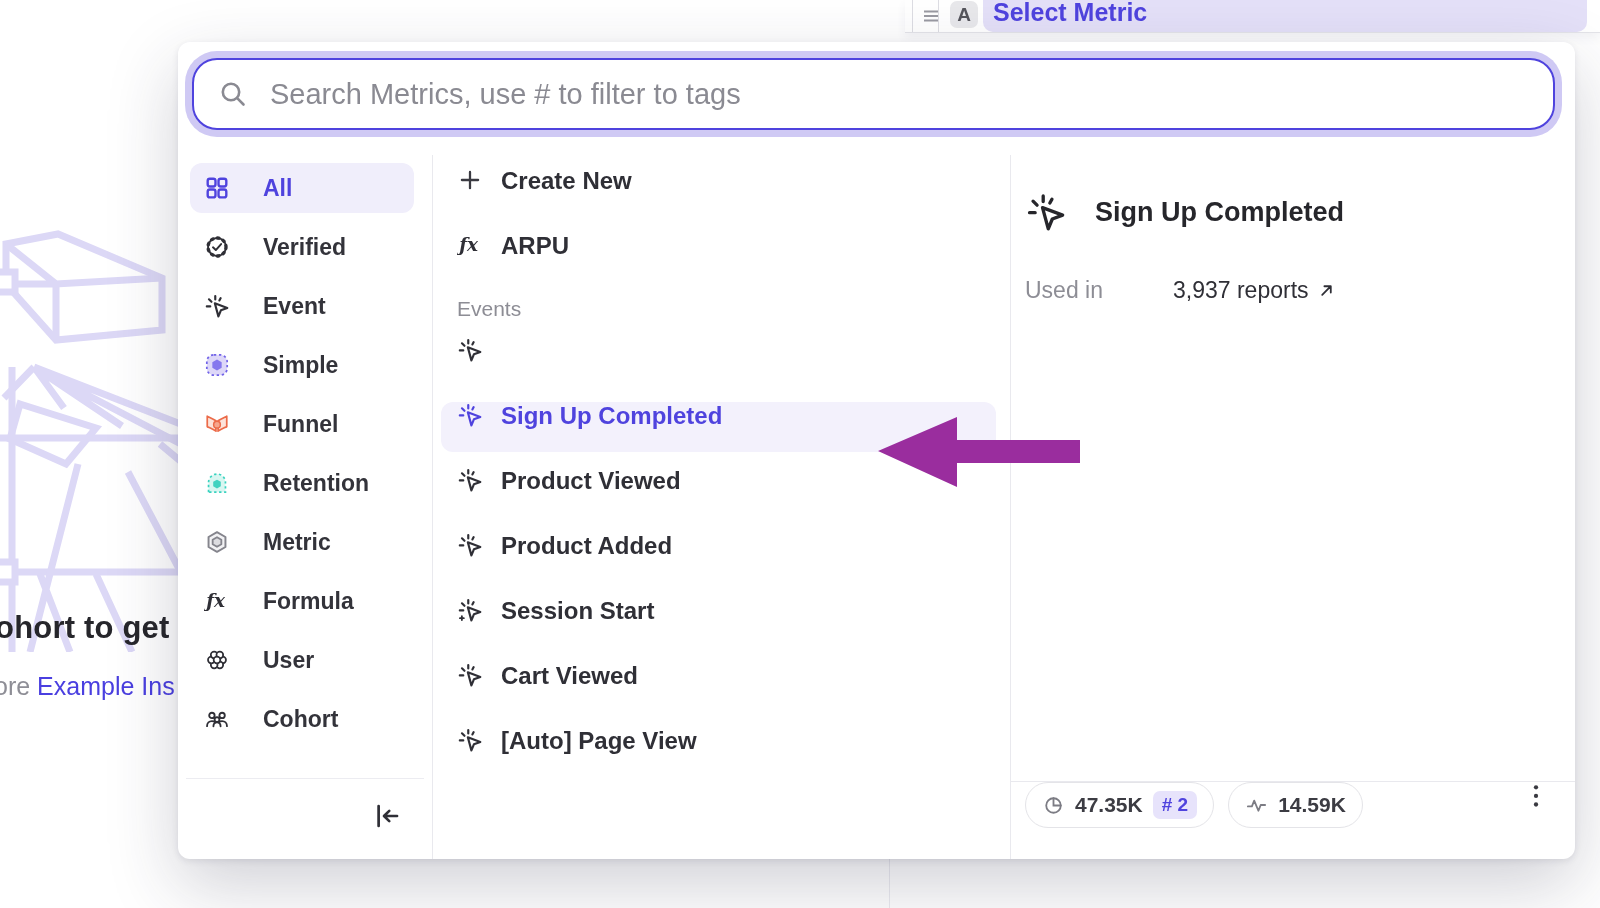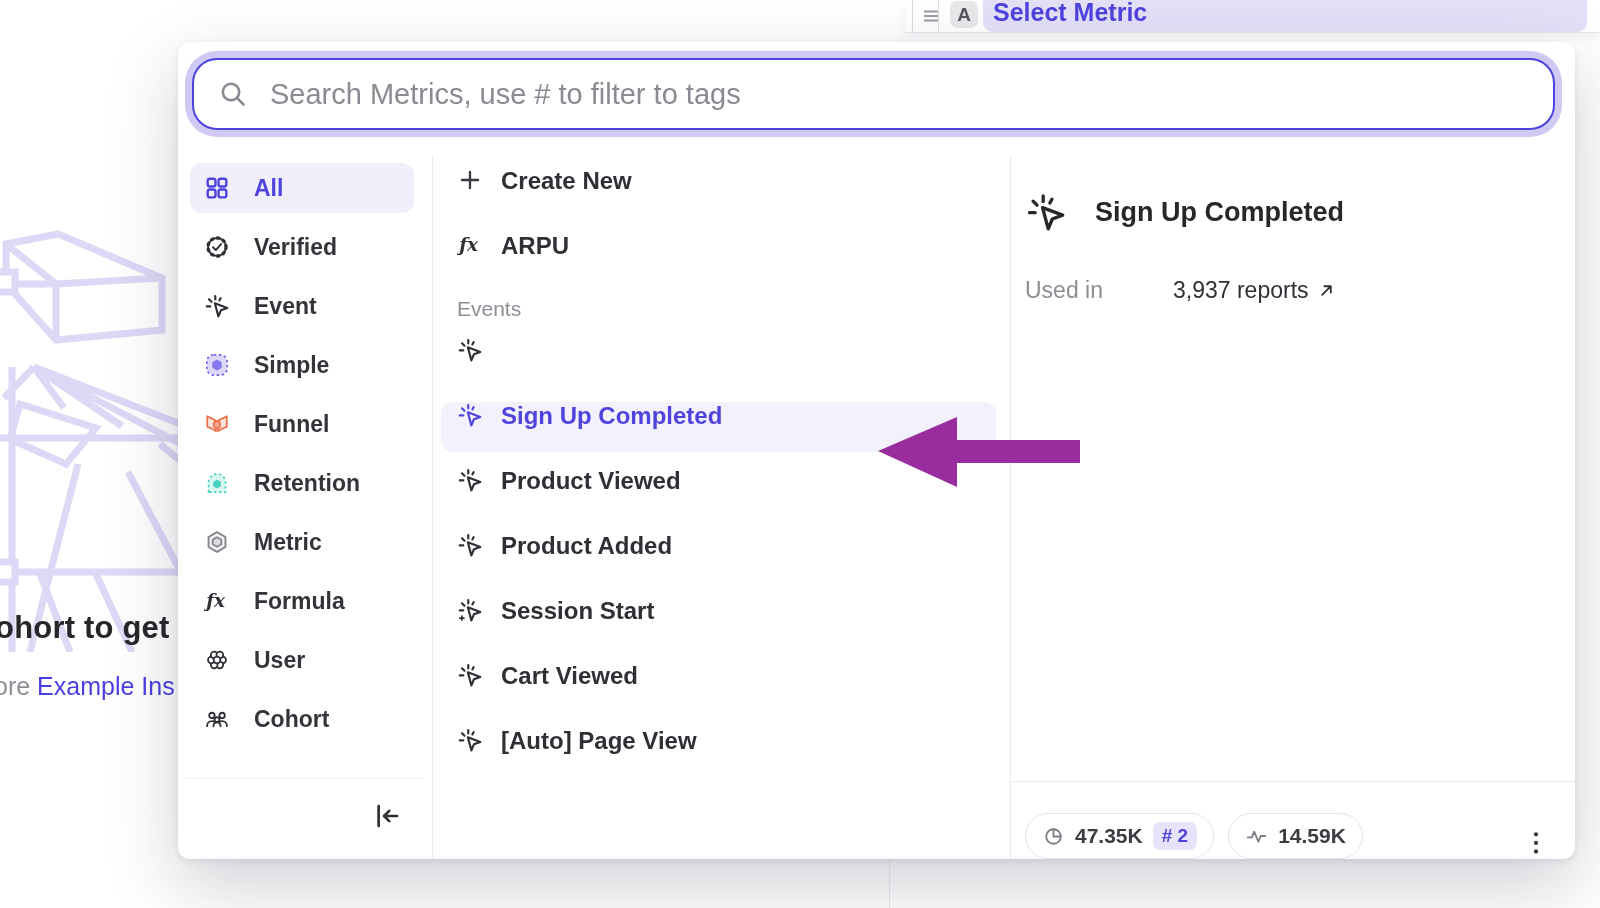--- a/index.html
+++ b/index.html
@@ -39,21 +39,21 @@
   .search-box{position:absolute;left:7px;top:7px;right:7px;bottom:7px;background:#fff;border:2px solid #4f43de;border-radius:25px;
     display:flex;align-items:center;gap:20px;padding:0 10px 0 24px;box-sizing:border-box;}
   .search-box input{border:none;outline:none;flex:1;font-size:29px;color:#3a3a41;font-family:inherit;background:transparent;}
   .search-box input::placeholder{color:#8a8a92;opacity:1;}
 
   .modal-body{position:absolute;left:0;top:113px;right:0;bottom:0;display:flex;}
   .col-divider{width:1px;background:#e9e9ee;}
 
   
   .sidebar{width:254px;box-sizing:border-box;padding:8px 18px 0 12px;position:relative;}
-  .side-item{height:50px;margin-bottom:9px;display:flex;align-items:center;gap:24px;padding-left:14px;border-radius:12px;
+  .side-item{height:50px;margin-bottom:9px;display:flex;align-items:center;gap:33px;padding-left:14px;border-radius:12px;
     font-size:23px;font-weight:600;color:#33333a;cursor:pointer;}
   .side-item.selected{background:#f0eefb;color:#4f43de;}
   .side-icon{width:26px;height:26px;flex:0 0 26px;}
   .sidebar-footer-divider{position:absolute;left:8px;right:8px;bottom:80px;height:1px;background:#ececf1;}
   .collapse-btn{position:absolute;right:30px;bottom:26px;width:34px;height:34px;cursor:pointer;}
 
   
   .listcol{width:577px;box-sizing:border-box;padding:12px 14px 0 8px;overflow:hidden;}
   .list-row{height:50px;margin-bottom:15px;display:flex;gap:18px;padding-left:16px;border-radius:12px;
     font-size:24px;font-weight:600;color:#2f2f36;cursor:pointer;}
@@ -63,21 +63,21 @@
 
   
   .detail{flex:1;position:relative;box-sizing:border-box;padding:36px 0 0 14px;}
   .detail-header{display:flex;align-items:center;gap:28px;}
   .detail-icon{width:42px;height:42px;}
   .detail-title{font-size:27px;font-weight:700;color:#26262b;}
   .usedin-row{margin-top:44px;display:flex;align-items:center;font-size:23px;}
   .usedin-label{width:148px;color:#8d8d95;}
   .reports-link{color:#2f2f36;display:flex;align-items:center;gap:8px;cursor:pointer;}
   .detail-footer{position:absolute;left:0;right:0;bottom:0;height:77px;border-top:1px solid #e9e9ee;
-    display:flex;align-items:flex-end;gap:14px;padding:0 26px 0 14px;}
+    display:flex;align-items:flex-start;gap:14px;padding:0 26px 0 14px;}
   .chip{height:44px;border:1.5px solid #e4e4e8;border-radius:23px;display:flex;align-items:center;gap:10px;
     padding:0 16px;font-size:21px;font-weight:600;color:#3c3c43;background:#fff;cursor:pointer;}
   .chip-badge{background:#e7e3fb;color:#4f43de;border-radius:7px;padding:3px 9px;font-size:19px;font-weight:600;}
   .kebab{margin-left:auto;width:26px;height:30px;cursor:pointer;}
 
   
   .anno-arrow{position:absolute;left:870px;top:408px;width:216px;height:90px;pointer-events:none;}
 </style>
 </head>
 <body>

